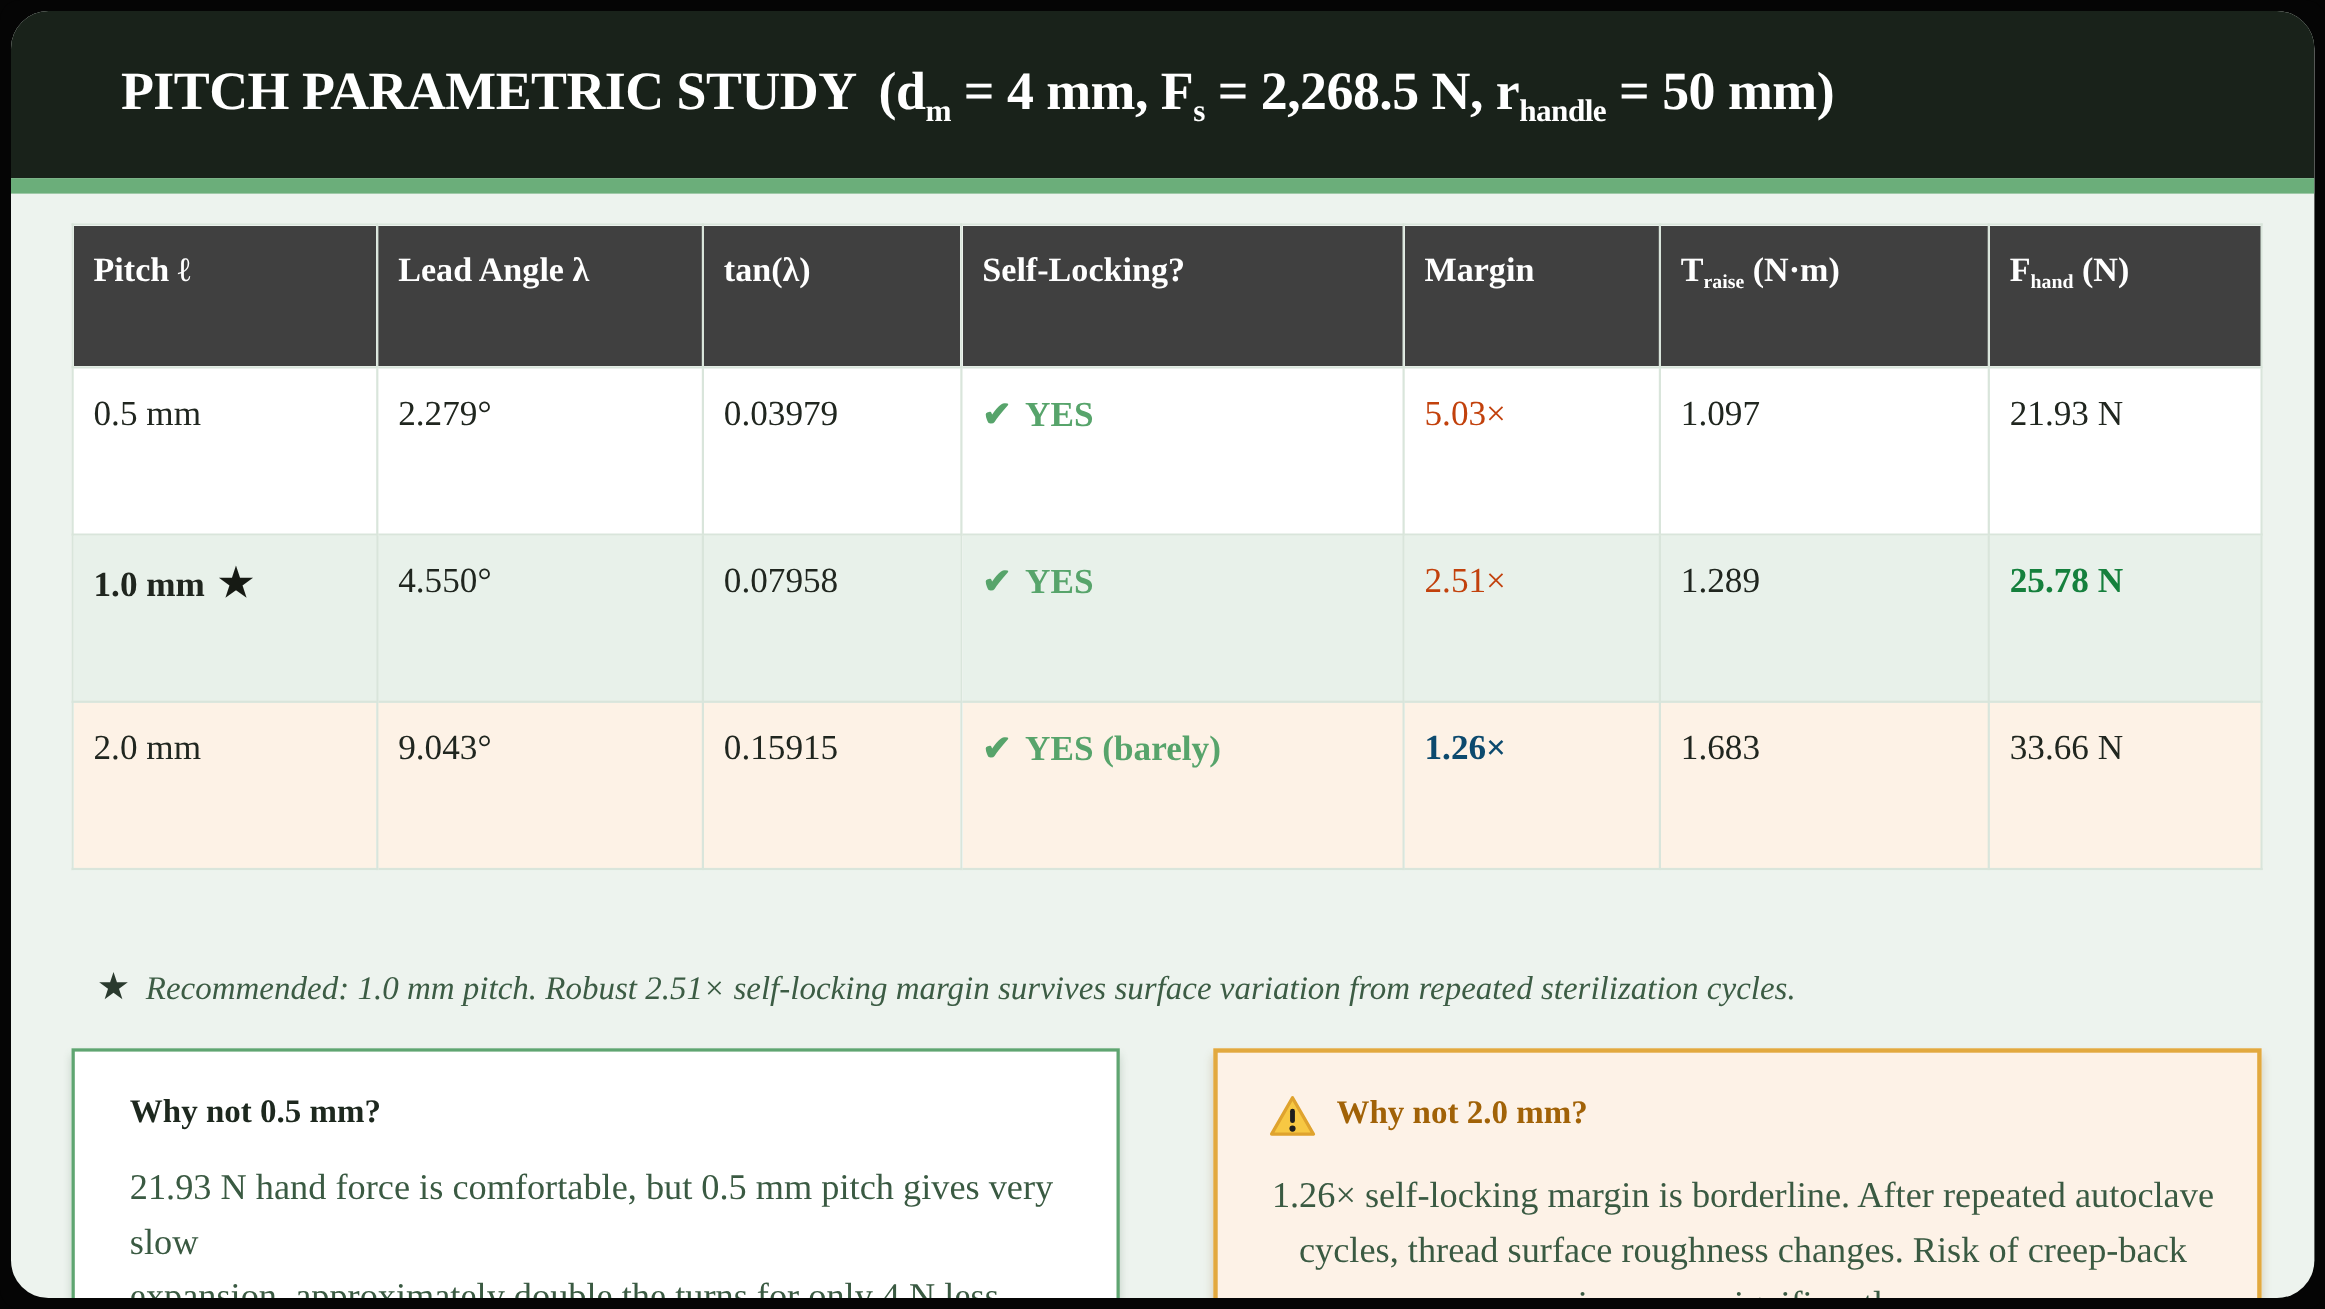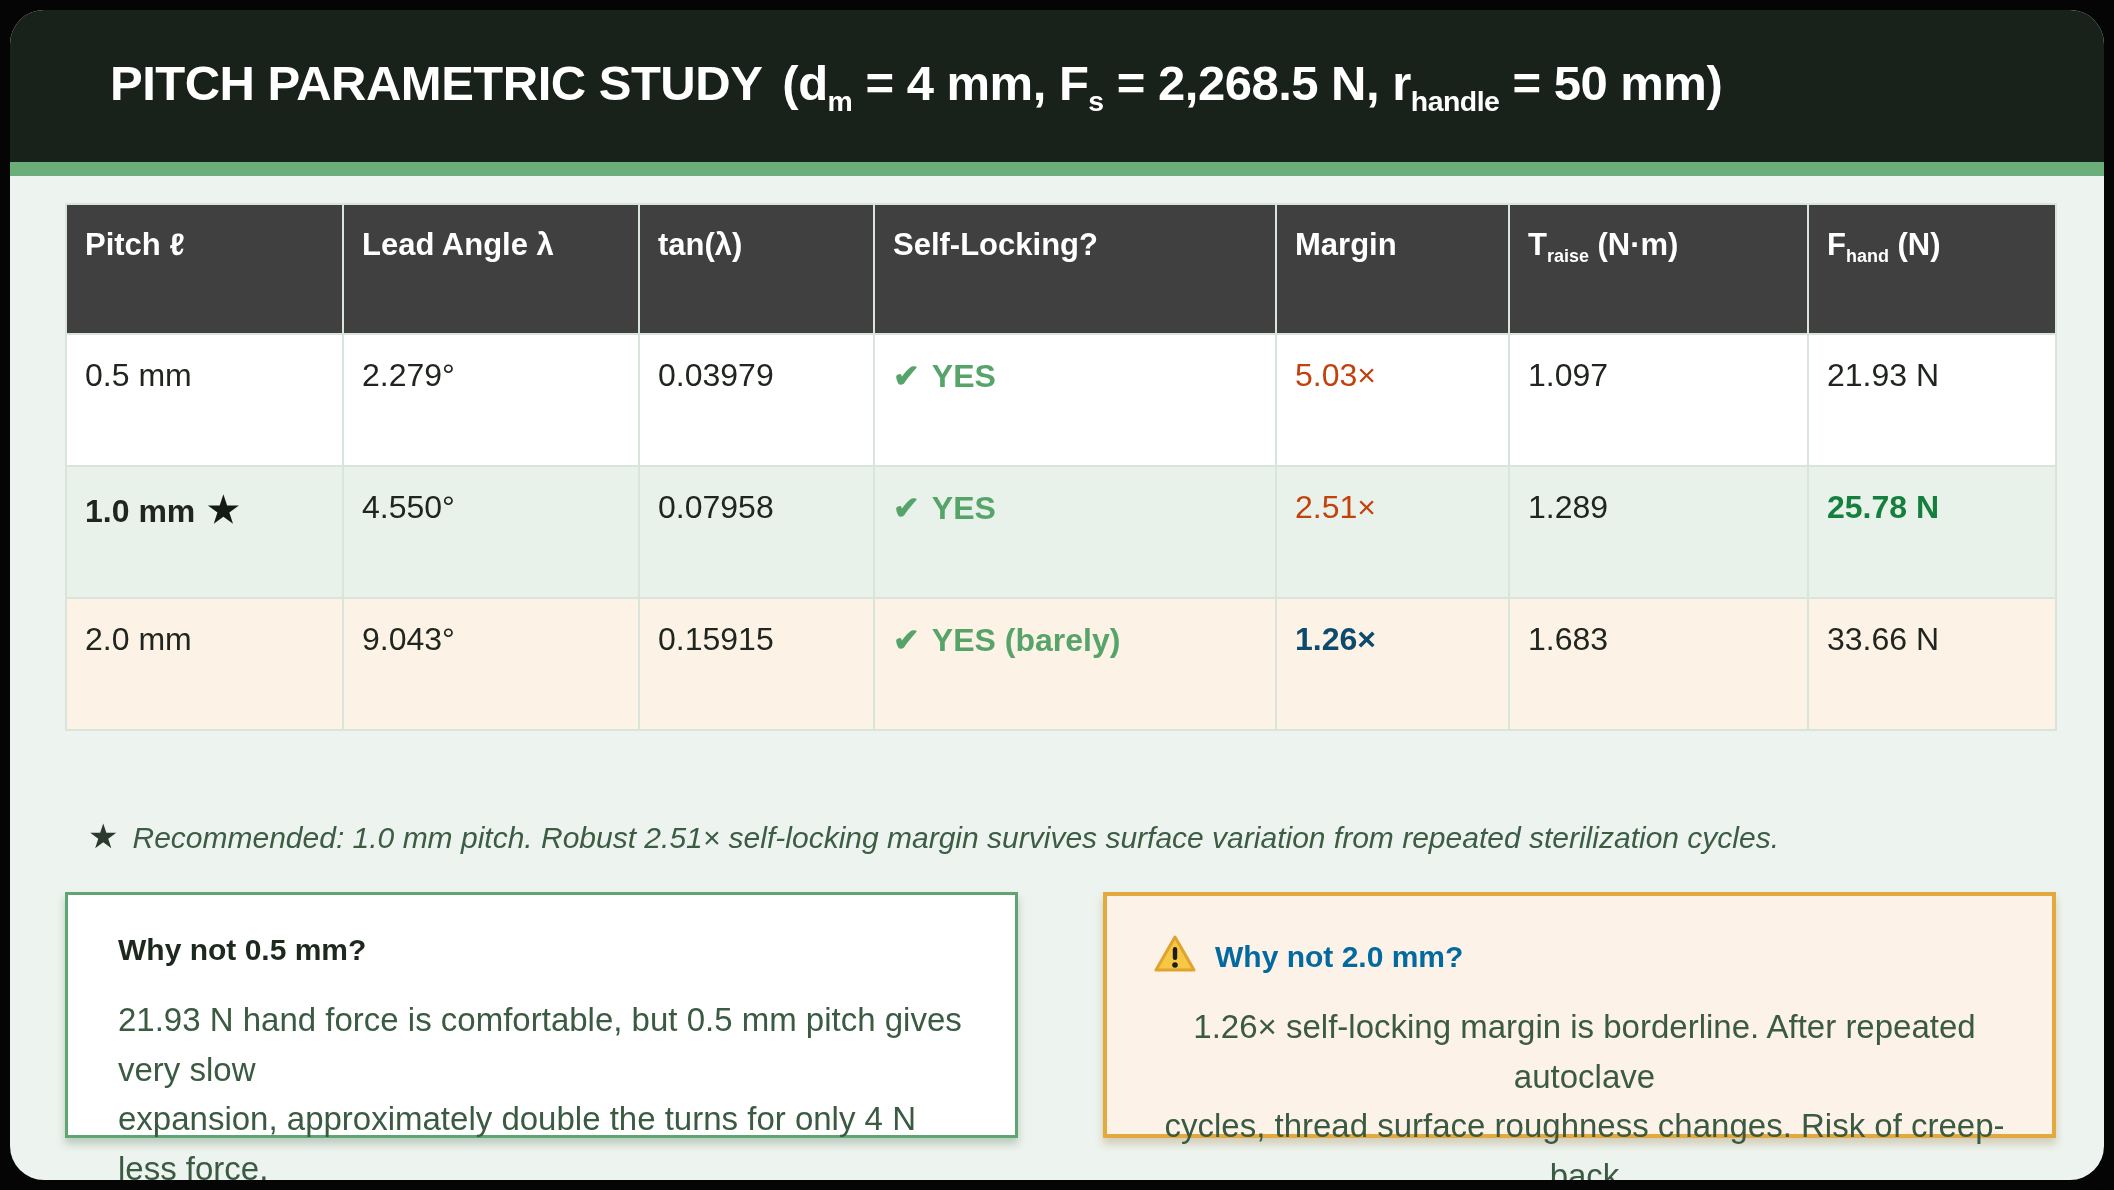--- a/index.html
+++ b/index.html
@@ -1,18 +1,18 @@
 <!DOCTYPE html>
 <html><head>
 <meta charset="utf-8">
 <style>
   html,body { margin:0; padding:0; background:#050505; }
   .canvas {
     position:relative; width:2114px; height:1190px; background:#050505;
-    font-family:Liberation Sans, sans-serif; overflow:hidden;border-radius:18px;
+    font-family:Liberation Serif, serif; overflow:hidden;border-radius:18px;
   }
   .card {
     position:absolute; left:10px; top:10px; width:2094px; height:1170px;
     background:#edf3ee; border-radius:34px; overflow:hidden;
   }
   .slide-header {
     height:152px; background:#19221a; display:flex; align-items:center;
     padding-left:100px;
   }
   .title {
@@ -30,21 +30,21 @@
   .param-table th, .param-table td {
     border:2px solid #d9e5db; text-align:left; vertical-align:top;
     box-sizing:border-box; overflow:hidden;
   }
   .param-table th {
     background:#404040; color:#ffffff; font-size:31px; font-weight:bold;
     padding:22px 18px; height:130px;
   }
   .param-table th sub { font-size:0.58em; }
   .param-table td {
-    font-size:32px; color:#20261f; padding:22px 18px; height:132px;
+    font-size:32px; color:#20261f; padding:22px 18px; height:152px;
   }
   tr.plain td { background:#ffffff; }
   tr.recommended td { background:#e8f1ea; }
   tr.warning td { background:#fdf2e6; }
   td.bold { font-weight:bold; }
   .pitch-star { margin-left:12px; font-size:36px; color:#161a14; }
   td.cell-lock { color:#57a46b; font-weight:bold; }
   .check-icon { margin-right:12px; }
   td.cell-margin { color:#c2410c; }
   td.cell-margin.alert { color:#0c4a6e; font-weight:bold; }
@@ -63,21 +63,21 @@
     box-shadow:0 6px 8px rgba(70,110,80,0.30);
   }
   .callout-orange {
     background:#fdf2e7; border:4px solid #e2a93f;
     box-shadow:0 6px 8px rgba(150,115,55,0.30);
   }
   .callout-title {
     margin:8px 0 4px 14px; font-size:30px; font-weight:bold; color:#1d281e;
   }
   .callout-orange .callout-title {
-    color:#0369a1; display:flex; align-items:flex-end; gap:18px; margin-left:10px;
+    color:#a16207; display:flex; align-items:flex-start; gap:18px; margin-left:10px;
   }
   .warn-icon { display:inline-flex; }
   .callout-body {
     margin:28px 0 0 14px; font-size:33px; line-height:1.5; color:#3a5a42;
     white-space:pre-line;
   }
   .callout-orange .callout-body { margin-left:10px;text-align:center; }
 </style>
 </head>
 <body>

